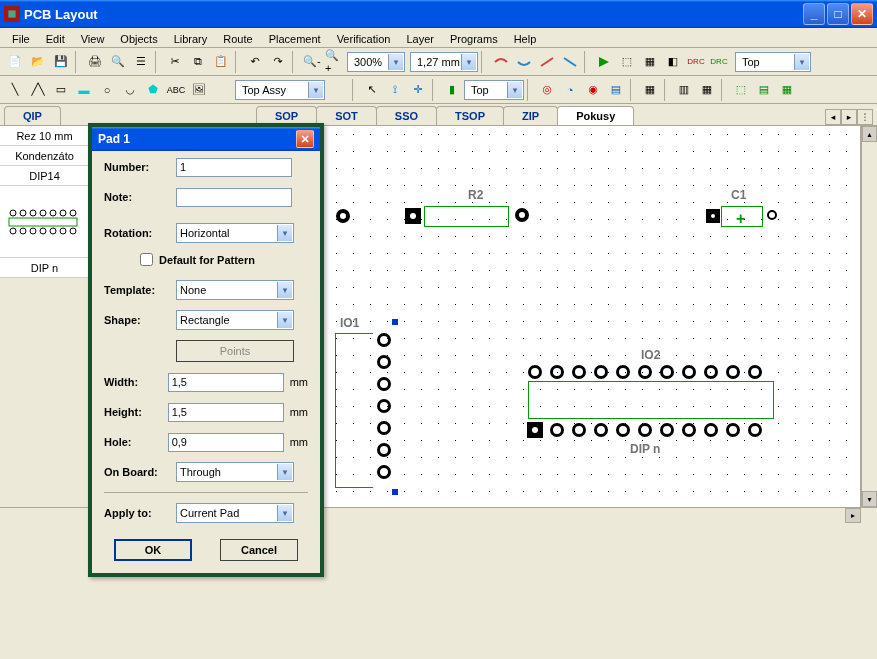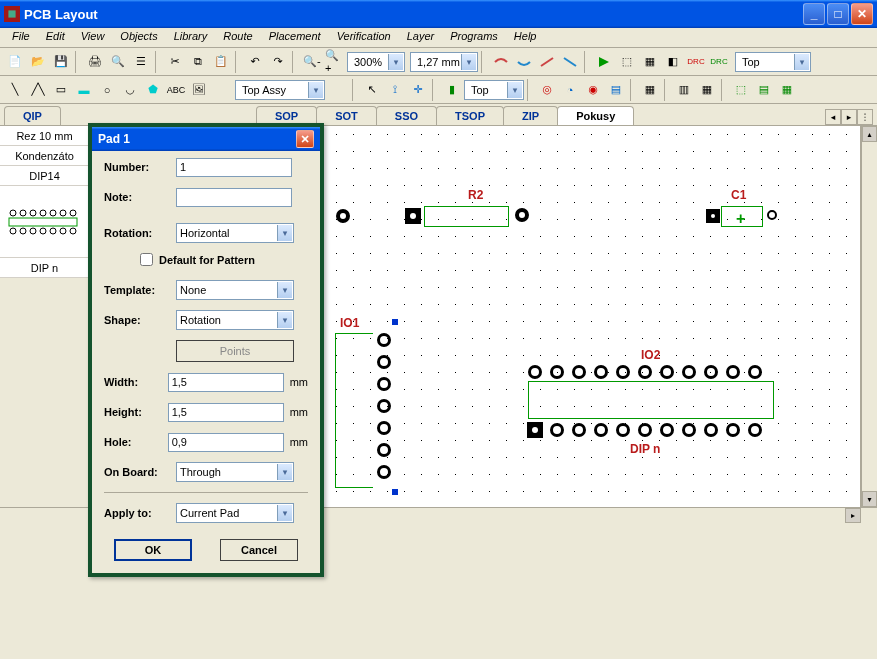--- a/index.html
+++ b/index.html
@@ -7,21 +7,21 @@
 
   .titlebar { height: 28px; background: linear-gradient(to bottom, #3a95ff 0%, #0054e3 8%, #0054e3 92%, #003bb0 100%); display: flex; align-items: center; padding: 0 4px; color: #fff; font-weight: bold; }
   .titlebar .icon { width: 16px; height: 16px; background: #a01818; margin-right: 4px; display:flex;align-items:center;justify-content:center;}
   .titlebar .icon svg{width:12px;height:12px;}
   .titlebar .title { flex: 1; font-size: 13px; }
   .titlebar .winbtns { display: flex; gap: 2px; }
   .winbtn { width: 22px; height: 22px; border-radius: 3px; display: flex; align-items: center; justify-content: center; color: #fff; font-family: Arial; font-size:12px; font-weight:bold; border:1px solid rgba(255,255,255,.4);}
   .winbtn.min,.winbtn.max{ background: linear-gradient(to bottom,#4b8df5,#2a5fd0);}
   .winbtn.close{ background: linear-gradient(to bottom,#f59b8a,#d04518);}
 
-  .menubar { height: 20px; background: #ece9d8; border-bottom: 1px solid #aca899; display: flex; align-items: flex-start; padding: 0 4px; font-style: italic; }
+  .menubar { height: 20px; background: #ece9d8; border-bottom: 1px solid #aca899; display: flex; align-items: flex-end; padding: 0 4px; }
   .menubar span { padding: 2px 8px; color: #000; }
 
   .toolbar { height: 28px; background: #ece9d8; border-bottom: 1px solid #aca899; display: flex; align-items: center; padding: 2px 4px; gap: 1px; overflow:hidden;}
   .tbtn { width: 22px; height: 22px; display: flex; align-items: center; justify-content: center; border: 1px solid transparent; }
   .tsep { width: 6px; height: 22px; border-left: 1px solid #aca899; margin: 0 2px; }
   .combo { height: 20px; border: 1px solid #7f9db9; background: #fff; display: flex; align-items: center; padding: 0 6px; font-size: 11px; position:relative;}
   .combo .arrow { width: 15px; height: 16px; background: linear-gradient(#dbeafe,#b5cff0); border-left: 1px solid #7f9db9; display:flex;align-items:center;justify-content:center; position:absolute; right:1px; top:1px;}
   .combo .arrow::after{content:"▾"; font-size:9px; color:#4a6a99;}
 
   .tabbar { height: 22px; background: #ece9d8; display: flex; align-items: flex-end; border-bottom: 1px solid #aca899; padding-left:4px;}
@@ -57,21 +57,21 @@
   .drow .dselect .arrow{position:absolute;right:1px;top:1px;width:15px;height:16px;background:linear-gradient(#dbeafe,#b5cff0);border-left:1px solid #7f9db9;display:flex;align-items:center;justify-content:center;}
   .drow .dselect .arrow::after{content:"▾";font-size:9px;color:#4a6a99;}
   .dcheck{display:flex;align-items:center;margin:4px 0 14px 36px;font-weight:bold;}
   .dcheck input{margin-right:6px;}
   .dbtn{width:78px;height:22px;border:1px solid #404040;background:#ece9d8;font-family:inherit;font-size:11px;font-weight:bold;}
   .dbtn.def{border:2px solid #003399;}
   .dbtnrow{display:flex;justify-content:center;gap:28px;margin-top:8px;padding:6px 0;}
   .dhr{border:none;border-top:1px solid #aca899;margin:4px 0 10px;}
   .dbtn.flat{width:118px;font-weight:normal;color:#888;}
 
-  .comp-label{position:absolute;color:#b91c1c;font-weight:bold;font-size:12px;}
+  .comp-label{position:absolute;color:#737373;font-weight:bold;font-size:12px;}
   .comp-box{position:absolute;border:1px solid #090;}
   .pad-round{position:absolute;width:14px;height:14px;border:3px solid #000;border-radius:50%;}
   .pad-sq{position:absolute;width:16px;height:16px;background:#000;}
   .pad-sq::after{content:"";position:absolute;inset:5px;background:#fff;border-radius:50%;}
   .sel-handle{position:absolute;width:6px;height:6px;background:#0033cc;}
 </style>
 </head>
 <body>
 
 <div class="titlebar">
@@ -373,21 +373,21 @@
     <div class="drow">
         <label>Template:</label>
         <div class="dselect">
           <span>None</span>
           <div class="arrow"></div>
         </div>
       </div>
     <div class="drow">
         <label>Shape:</label>
         <div class="dselect">
-          <span>Rotation</span>
+          <span>Rectangle</span>
           <div class="arrow"></div>
         </div>
       </div>
     <div class="drow">
         <label></label>
         <button class="dbtn flat" disabled="">Points</button>
       </div>
     <div class="drow">
         <label>Width:</label>
         <input type="text" class="small" value="1,5" style="">

